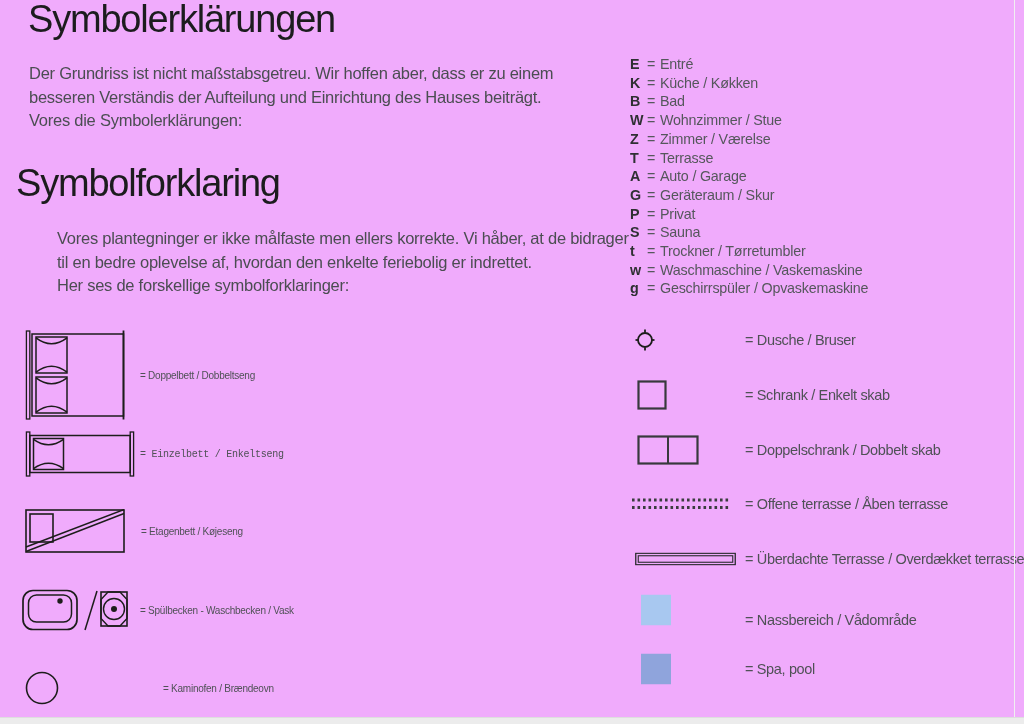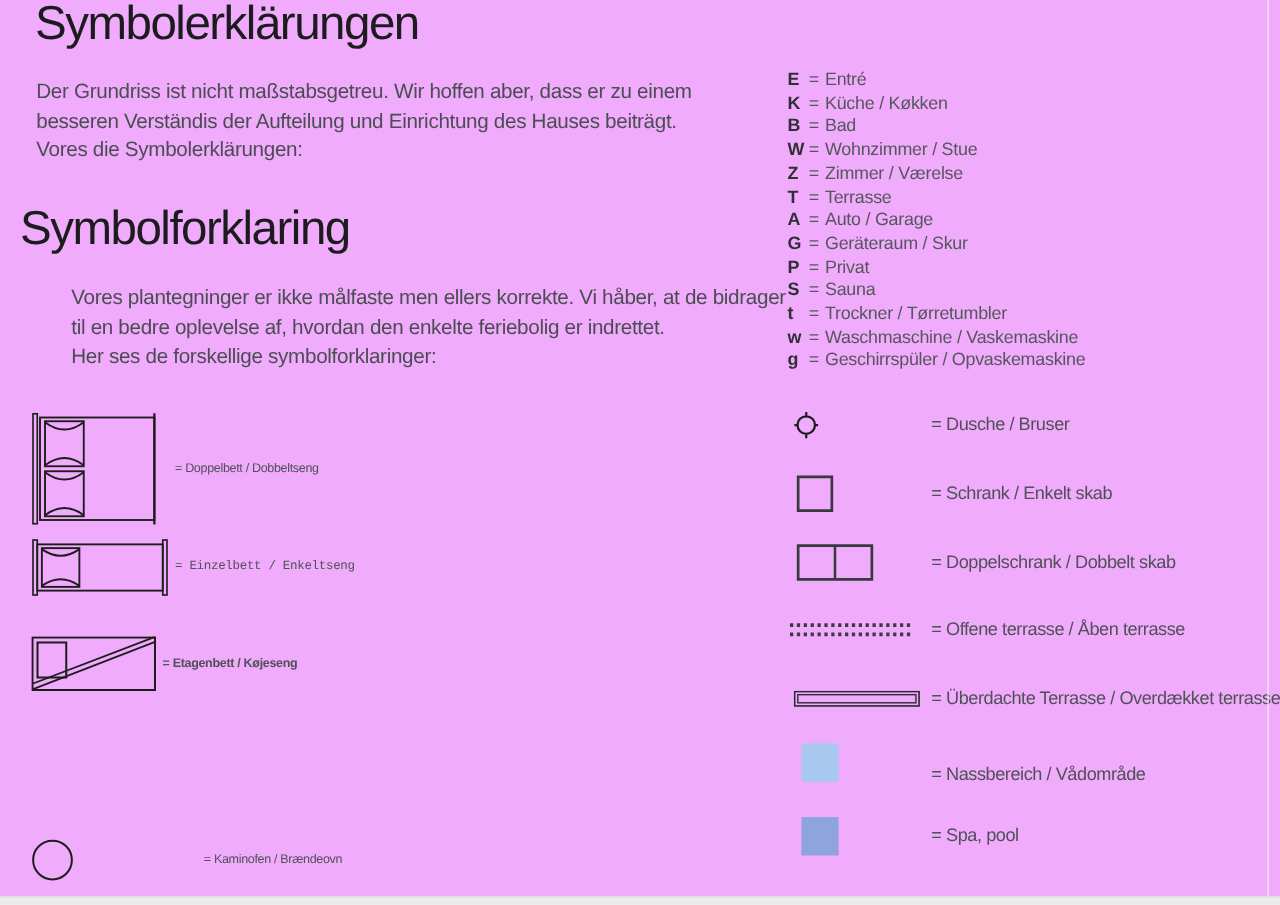--- a/index.html
+++ b/index.html
@@ -181,23 +181,38 @@
 
   <div class="symrow" style="left:25px;top:509px;height:44px;">
     <span class="icon">
       <svg width="100" height="44" viewBox="0 0 100 44" fill="none">
         <rect x="1" y="1" width="98" height="42" stroke="#1d1d1b" stroke-width="1.6"></rect>
         <line x1="1" y1="42.5" x2="99" y2="4.5" stroke="#1d1d1b" stroke-width="1.4"></line>
         <line x1="1" y1="38" x2="99" y2="0.5" stroke="#1d1d1b" stroke-width="1.4"></line>
         <rect x="5" y="5" width="23" height="28" stroke="#1d1d1b" stroke-width="1.6"></rect>
       </svg>
     </span>
-    <span class="sym-label" style="left:105px;font-weight:bold;">= Etagenbett / Køjeseng</span>
-  </div>
-
+    <span class="sym-label" style="left:116px;">= Etagenbett / Køjeseng</span>
+  </div>
+
+  <div class="symrow" style="left:22px;top:587px;height:46px;">
+    <span class="icon">
+      <svg width="106" height="46" viewBox="0 0 106 46" fill="none">
+        <rect x="1" y="3.5" width="54" height="39" rx="10" stroke="#1d1d1b" stroke-width="1.7"></rect>
+        <rect x="6.5" y="8" width="43" height="27" rx="8" stroke="#1d1d1b" stroke-width="1.5"></rect>
+        <circle cx="38" cy="14" r="2.7" fill="#1d1d1b"></circle>
+        <line x1="63" y1="43" x2="75" y2="4" stroke="#1d1d1b" stroke-width="1.5"></line>
+        <rect x="79" y="5" width="26" height="34" stroke="#1d1d1b" stroke-width="1.6"></rect>
+        <polygon points="86,5 98,5 105,12.5 105,31.5 98,39 86,39 79,31.5 79,12.5" stroke="#1d1d1b" stroke-width="1.4" fill="none"></polygon>
+        <circle cx="92" cy="22" r="10.5" stroke="#1d1d1b" stroke-width="1.4"></circle>
+        <circle cx="92" cy="22" r="3" fill="#1d1d1b"></circle>
+      </svg>
+    </span>
+    <span class="sym-label" style="left:118px;">= Spülbecken - Waschbecken / Vask</span>
+  </div>
 
   <div class="symrow" style="left:25px;top:671px;height:34px;">
     <span class="icon">
       <svg width="34" height="34" viewBox="0 0 34 34" fill="none">
         <circle cx="17" cy="17" r="15.5" stroke="#1d1d1b" stroke-width="1.6"></circle>
       </svg>
     </span>
     <span class="sym-label" style="left:119px;margin-left:19px;">= Kaminofen / Brændeovn</span>
   </div>
 

